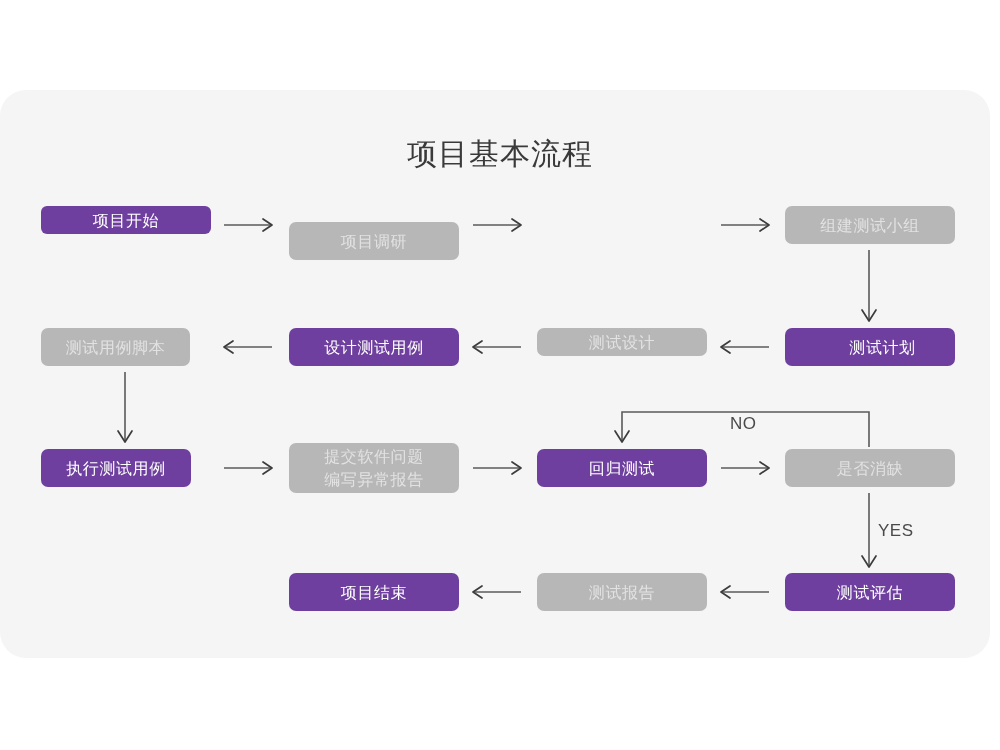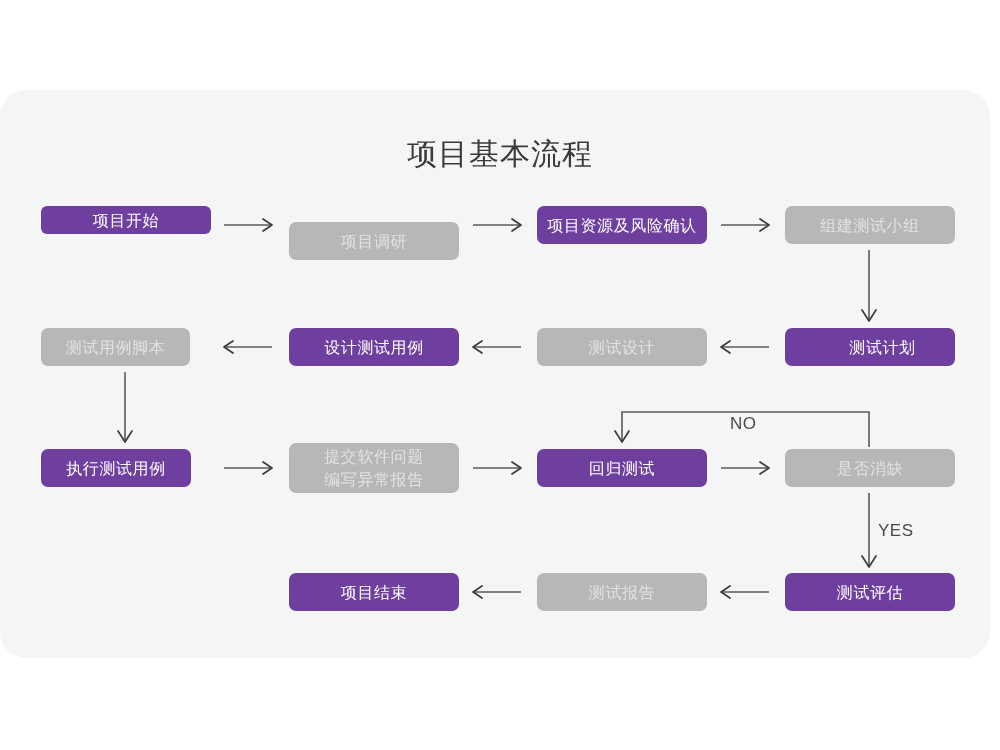--- a/index.html
+++ b/index.html
@@ -174,26 +174,25 @@
       <polyline class="head" points="730,586 721,592 730,598"></polyline>
     </g>
     <g>
       <line x1="521" y1="592" x2="473" y2="592"></line>
       <polyline class="head" points="482,586 473,592 482,598"></polyline>
     </g>
   </svg>
 
   <div class="node purple" style="left:41px;  top:206px; width:170px; height:28px;border-radius:6px;">项目开始</div>
   <div class="node gray" style="left:289px; top:222px; width:170px; height:38px;">项目调研</div>
-  <div class="node purple" style="left:537px; top:206px; width:170px; height:38px;">项目资源及风险确认</div>
   <div class="node gray" style="left:785px; top:206px; width:170px; height:38px;">组建测试小组</div>
 
   <div class="node gray" style="left:41px;  top:328px; width:149px; height:38px;">测试用例脚本</div>
   <div class="node purple" style="left:289px; top:328px; width:170px; height:38px;">设计测试用例</div>
-  <div class="node gray" style="left:537px; top:328px; width:170px; height:38px;">测试设计</div>
+  <div class="node gray" style="left:537px; top:328px; width:170px; height:28px;">测试设计</div>
   <div class="node purple" style="left:785px; top:328px; width:170px; height:38px;padding-left:25px;">测试计划</div>
 
   <div class="node purple" style="left:41px;  top:449px; width:150px; height:38px;">执行测试用例</div>
   <div class="node gray" style="left:289px; top:443px; width:170px; height:50px;">提交软件问题
 编写异常报告</div>
   <div class="node purple" style="left:537px; top:449px; width:170px; height:38px;">回归测试</div>
   <div class="node gray" style="left:785px; top:449px; width:170px; height:38px;">是否消缺</div>
 
   <div class="node purple" style="left:289px; top:573px; width:170px; height:38px;">项目结束</div>
   <div class="node gray" style="left:537px; top:573px; width:170px; height:38px;">测试报告</div>

